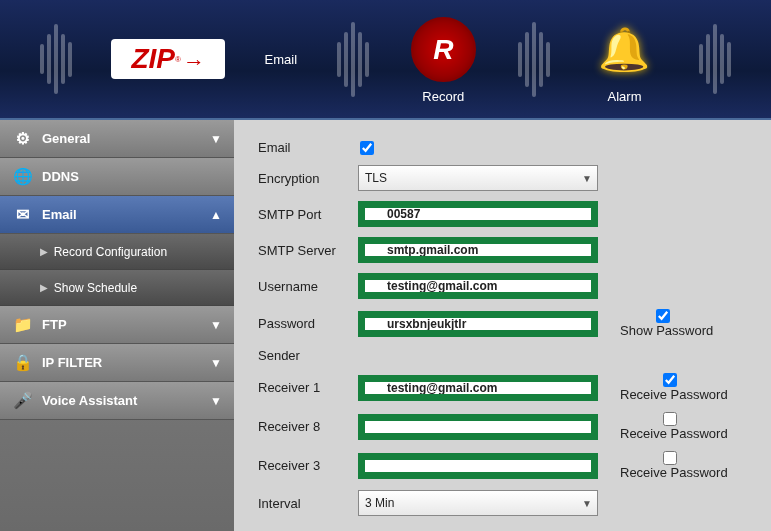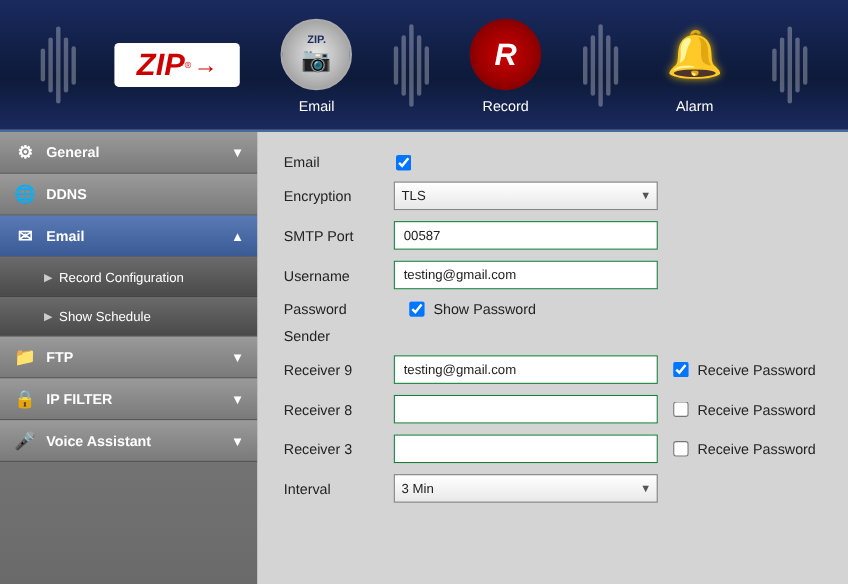--- a/index.html
+++ b/index.html
@@ -159,25 +159,26 @@
     .form-label {
       width: 100px;
       font-size: 13px;
       color: #222;
       text-align: left;
     }
     .form-control {
       flex: 1;
       max-width: 240px;
       height: 26px;
-      border: 1px solid #15803d;
+      border: 7px solid #15803d;
       background: white;
-      padding: 2px 8px;
+      padding: 2px 22px;
       font-size: 12px;
       color: #222;
+      font-weight: bold;
     }
     .select-wrapper {
       flex: 1;
       max-width: 240px;
       position: relative;
       display: inline-flex;
       align-items: center;
       border-radius: 11px;
     }
     .select-wrapper select {
@@ -196,20 +197,21 @@
       position: absolute;
       right: 6px;
       pointer-events: none;
       font-size: 10px;
       color: #555;
     }
     .checkbox-wrapper {
       display: flex;
       align-items: center;
       margin-left: 2px;
+      flex-direction: column;
     }
     .checkbox-wrapper input[type=checkbox] {
       width: 14px;
       height: 14px;
       cursor: pointer;
     }
     .side-label {
       margin-left: 8px;
       font-size: 13px;
       color: #222;
@@ -242,28 +244,20 @@
 
   <div class="header-logo">
     <div class="logo-box">
       <span class="logo-zip">ZIP</span>
       <span class="logo-dot">®</span>
       <span style="font-size:22px; color:#cc0000; font-weight:900; margin-left:2px;">→</span>
     </div>
   </div>
 
   <div class="nav-item">
-    <div class="nav-icon-wrapper">
-      <div class="camera-icon-wrapper">
-        <div style="text-align:center;">
-          <div style="font-size:10px; color:#1a2a5e; font-weight:bold;">ZIP.</div>
-          <div style="font-size:22px;">📷</div>
-        </div>
-      </div>
-    </div>
     <span class="nav-label">Email</span>
   </div>
 
   <div class="wave-bars">
     <div class="wave-bar" style="height:35px;"></div>
     <div class="wave-bar" style="height:55px;"></div>
     <div class="wave-bar" style="height:75px;"></div>
     <div class="wave-bar" style="height:55px;"></div>
     <div class="wave-bar" style="height:35px;"></div>
   </div>
@@ -373,40 +367,45 @@
         </select>
         <span class="select-chevron">▼</span>
       </div>
     </div>
 
     <div class="form-row">
       <span class="form-label">SMTP Port</span>
       <input class="form-control" type="text" value="00587" style="">
     </div>
 
+    <div class="form-row">
+      <span class="form-label">SMTP Server</span>
+      <input class="form-control" type="text" value="smtp.gmail.com" style="">
+    </div>
 
     <div class="form-row">
       <span class="form-label">Username</span>
       <input class="form-control" type="text" value="testing@gmail.com" style="">
     </div>
 
     <div class="form-row">
       <span class="form-label">Password</span>
+      <input class="form-control" type="text" value="ursxbnjeukjtlr" style="">
       <div class="checkbox-wrapper" style="margin-left:14px;">
         <input type="checkbox" checked="" style="">
         <span class="side-label">Show Password</span>
       </div>
     </div>
 
     <div class="form-row">
       <span class="form-label">Sender</span>
     </div>
 
     <div class="form-row">
-      <span class="form-label">Receiver 9</span>
+      <span class="form-label">Receiver 1</span>
       <input class="form-control" type="text" value="testing@gmail.com" style="">
       <div class="checkbox-wrapper" style="margin-left:14px;">
         <input type="checkbox" checked="" style="">
         <span class="side-label">Receive Password</span>
       </div>
     </div>
 
     <div class="form-row">
       <span class="form-label">Receiver 8</span>
       <input class="form-control" type="text" style="">

